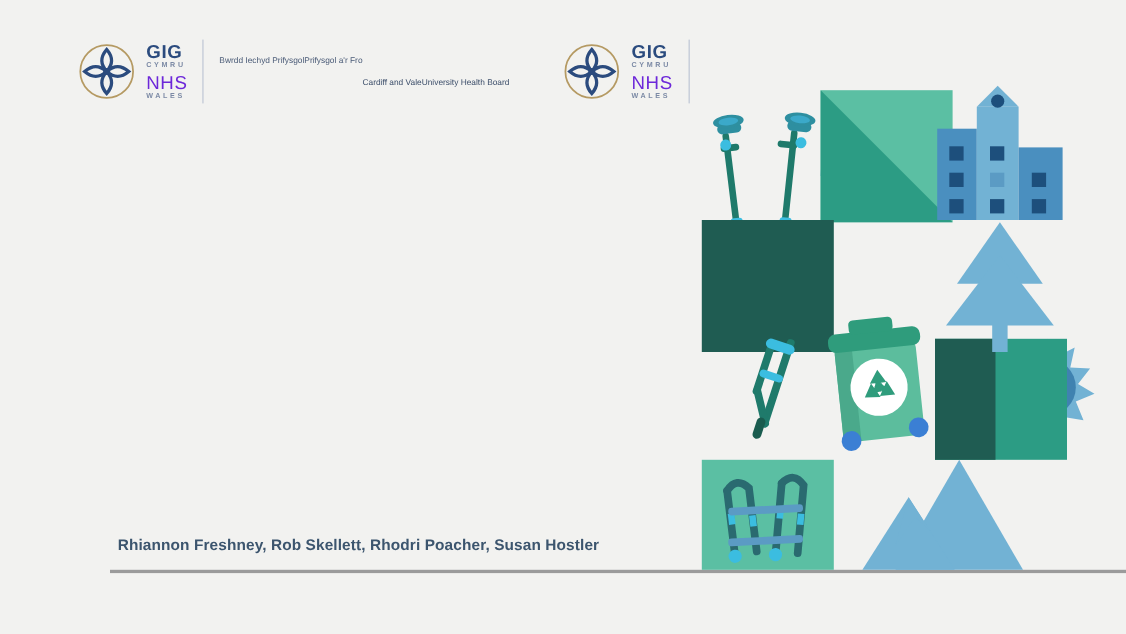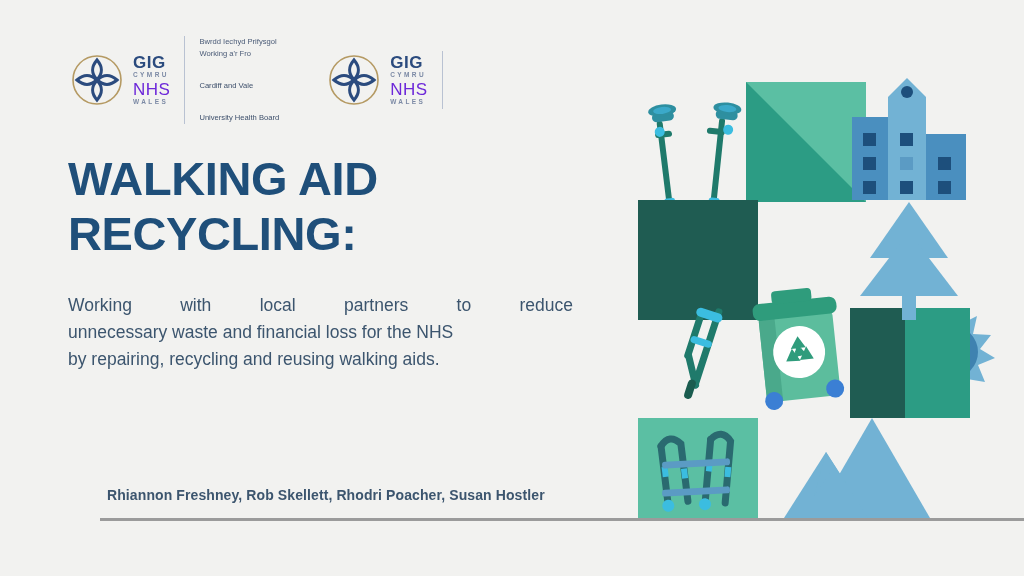--- a/index.html
+++ b/index.html
@@ -18,21 +18,21 @@
   
   .logo-bar { position:absolute; left:68px; top:36px; display:flex; gap:46px; align-items:center; }
   .logo { display:flex; align-items:center; gap:7px; }
   .knot { width:58px; height:58px; flex:none; }
   .gig-block { display:flex; flex-direction:column; align-items:flex-start; line-height:1;text-align:center; }
   .gig-word { font-size:17px; font-weight:700; color:#2b4b7e; letter-spacing:.5px; }
   .gig-sub  { font-size:6.5px; font-weight:600; color:#7c8aa5; letter-spacing:2.4px; margin-top:1px; }
   .nhs-word { font-size:17px; font-weight:400; color:#6d28d9; letter-spacing:.5px; margin-top:3px; }
   .nhs-sub  { font-size:6.5px; font-weight:600; color:#7c8aa5; letter-spacing:2.4px; margin-top:1px; }
   .divider { width:1px; align-self:stretch; background:#b9c2d2; margin:0 7px; }
-  .logo-lines { display:flex; flex-direction:column; justify-content:center; }
+  .logo-lines { display:flex; flex-direction:row; justify-content:center; }
   .logo-line { font-size:7.6px; color:#4a5b77; line-height:1.58; white-space:nowrap; }
   .logo-line.en { color:#3d4f6b;margin-top:20px; }
 
   
   .title {
     position:absolute; left:68px; top:152px; width:430px;
     font-size:47px; font-weight:800; color:#1f4f7a;
     letter-spacing:-.4px; line-height:1.16; text-transform:uppercase;
   }
   .subtitle {
@@ -76,21 +76,21 @@
       </span>
       <div class="gig-block">
         <span class="gig-word">GIG</span>
         <span class="gig-sub">CYMRU</span>
         <span class="nhs-word">NHS</span>
         <span class="nhs-sub">WALES</span>
       </div>
       <div class="divider"></div>
       <div class="logo-lines">
         <span class="logo-line">Bwrdd Iechyd Prifysgol</span>
-        <span class="logo-line">Working a'r Fro</span>
+        <span class="logo-line">Prifysgol a'r Fro</span>
         <span class="logo-line en">Cardiff and Vale</span>
         <span class="logo-line en">University Health Board</span>
       </div>
     </div>
 
     <div class="logo">
       <span class="knot">
         <svg viewBox="0 0 58 58" width="58" height="58">
           <circle cx="29" cy="29" r="24" fill="none" stroke="#b59a63" stroke-width="1.6"></circle>
           <g fill="none" stroke="#2b4b7e" stroke-width="3.1" stroke-linecap="round">
@@ -106,30 +106,21 @@
         <span class="gig-word">GIG</span>
         <span class="gig-sub">CYMRU</span>
         <span class="nhs-word">NHS</span>
         <span class="nhs-sub">WALES</span>
       </div>
       <div class="divider"></div>
     </div>
 
   </div>
 
-  <h1 class="title">
-    <span>WALKING AID</span><br>
-    <span>RECYCLING:</span>
-  </h1>
-
-  <p class="subtitle">
-    <span style="text-align:justify;text-align-last:justify;">Working with local partners to reduce</span>
-    <span>unnecessary waste and financial loss for the NHS</span>
-    <span>by repairing, recycling and reusing walking aids.</span>
-  </p>
+
 
   <div class="authors">Rhiannon Freshney, Rob Skellett, Rhodri Poacher, Susan Hostler</div>
   <div class="baseline"></div>
 
   <div class="art">
     <svg width="424" height="576" viewBox="0 0 424 576">
 
       <g>
         <path d="M146 160 a60 60 0 0 1 120 0 Z" fill="#72b2d4"></path>
         <path d="M158 160 a48 48 0 0 1 96 0 Z" fill="#4a8fbf"></path>

